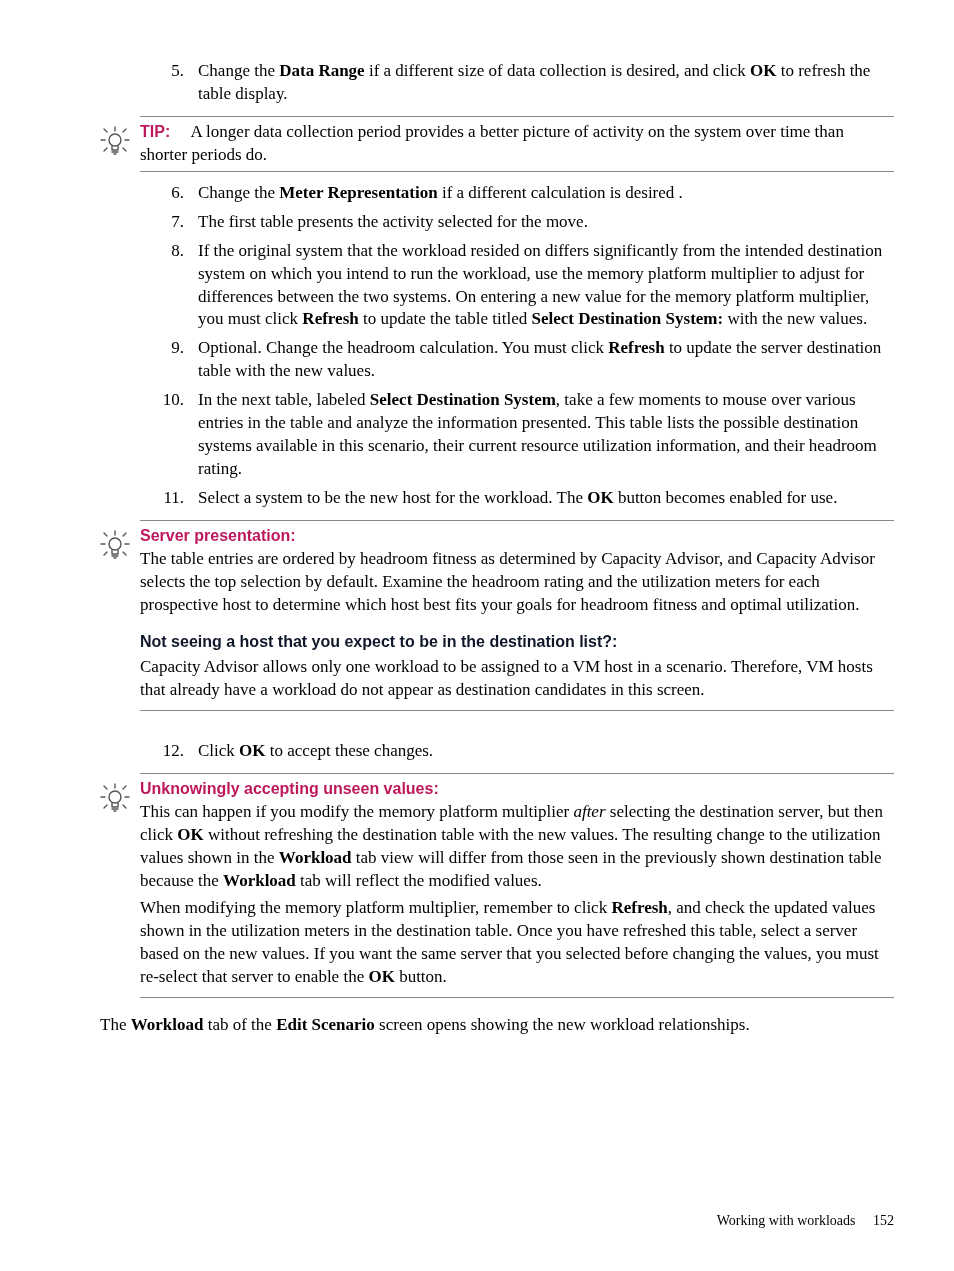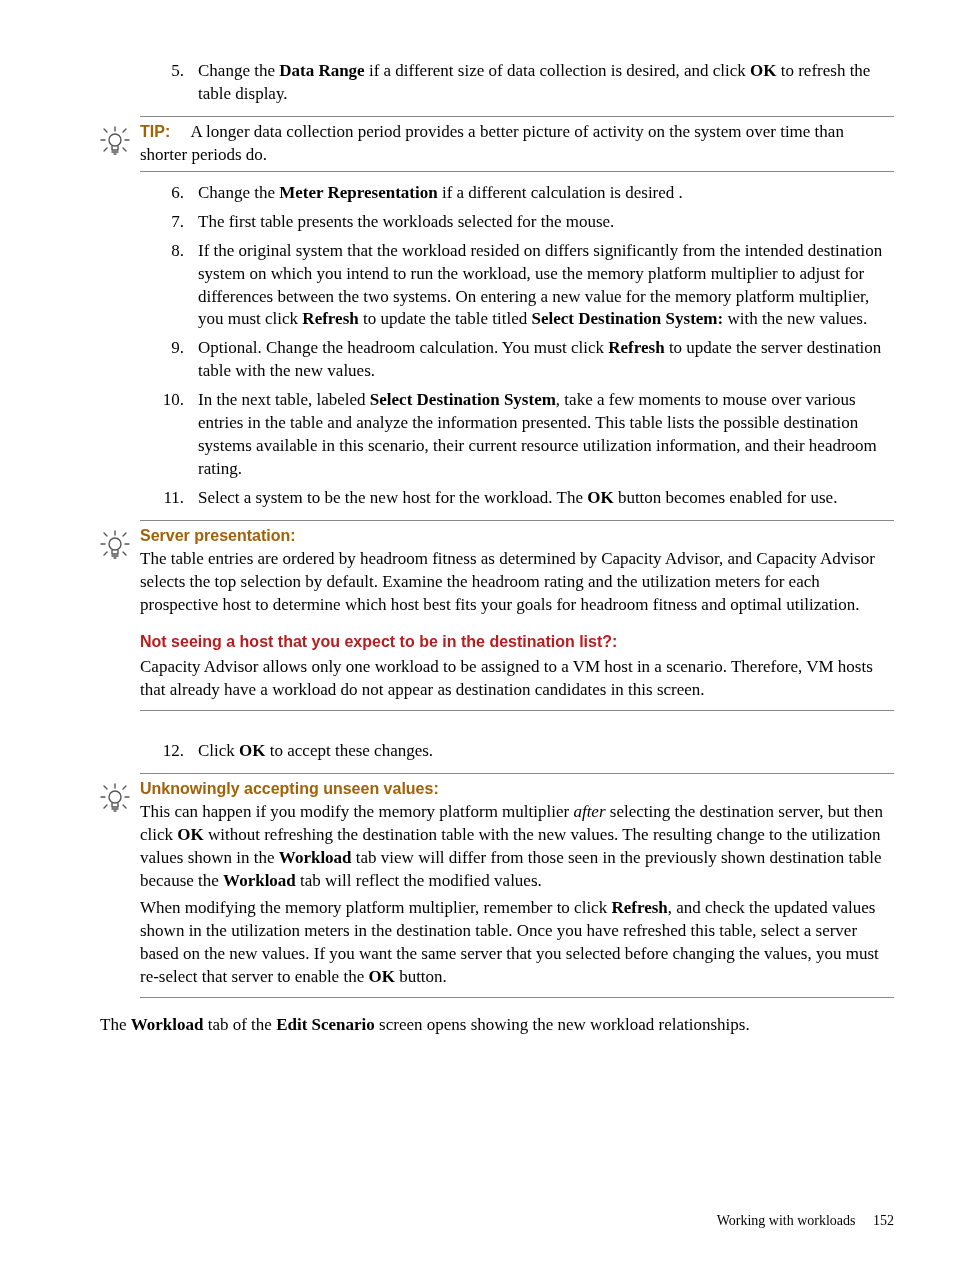--- a/index.html
+++ b/index.html
@@ -52,30 +52,30 @@
     flex: 0 0 32px;
     width: 32px;
     margin-left: -40px;
     margin-right: 8px;
     margin-top: 2px;
   }
   .note-body {
     flex: 1 1 auto;
   }
   .note-heading {
-    color: #a16207;
+    color: #be185d;
     font-weight: bold;
     font-family: Arial, Helvetica, sans-serif;
     font-size: 16px;
   }
   .note-text {
     display: inline;
   }
   .note-sub {
-    color: #b91c1c;
+    color: #0f172a;
     font-weight: bold;
     font-family: Arial, Helvetica, sans-serif;
     font-size: 16px;
     margin-top: 14px;
     margin-bottom: 4px;
   }
   p { margin: 0 0 4px 0; }
   .note-para { margin-top: 1px; }
   .closing {
     margin: 16px 0 16px 40px;
@@ -128,21 +128,21 @@
     <hr class="note-rule">
   </div>
 
   <ol class="steps" style="margin-left:80px;">
     <li>
       <span class="num">6.</span>
       <span class="txt">Change the <b>Meter Representation</b> if a different calculation is desired .</span>
     </li>
     <li>
       <span class="num">7.</span>
-      <span class="txt">The first table presents the workloads selected for the mouse.</span>
+      <span class="txt">The first table presents the activity selected for the move.</span>
     </li>
     <li>
       <span class="num">8.</span>
       <span class="txt">If the original system that the workload resided on differs significantly from the intended destination system on which you intend to run the workload, use the memory platform multiplier to adjust for differences between the two systems. On entering a new value for the memory platform multiplier, you must click <b>Refresh</b> to update the table titled <b>Select Destination System:</b> with the new values.</span>
     </li>
     <li>
       <span class="num">9.</span>
       <span class="txt">Optional. Change the headroom calculation. You must click <b>Refresh</b> to update the server destination table with the new values.</span>
     </li>
     <li>

